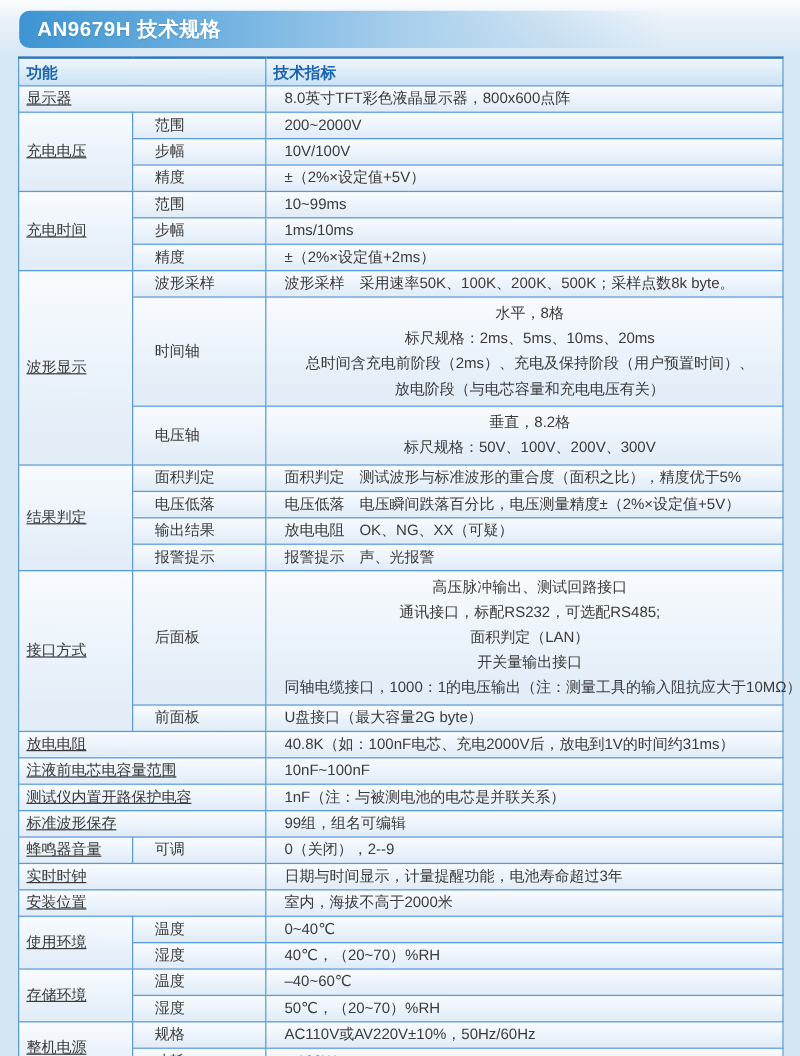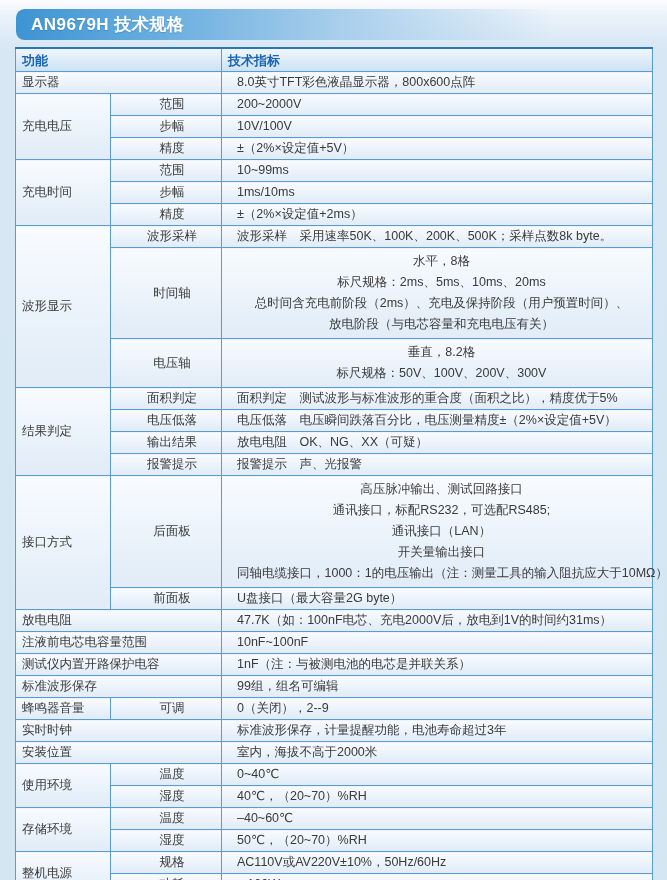--- a/index.html
+++ b/index.html
@@ -34,22 +34,22 @@
     vertical-align:middle;
     padding:0 6px;
     height:21px;line-height:15px;
   }
   th{
     background:linear-gradient(180deg,#eff6fc 0%,#cbe2f4 100%);
     color:#1b64b0;font-weight:bold;text-align:left;
     border-top:2px solid #2e75b6;height:22px;font-size:13px;
   }
   td{background:linear-gradient(180deg,#f8fbfe 0%,#e2edf8 90%);}
-  td.c1{}
-  td.c2{padding-left:18px;text-align:center;}
+  td.c1{text-decoration:underline;}
+  td.c2{padding-left:18px;}
   td.c3{padding-left:15px;}
   td.ml{padding-top:3px;padding-bottom:3px;}
   td.ml div{line-height:21px;white-space:nowrap;text-align:center;}
 </style>
 </head>
 <body>
 
 <div class="banner">
   <span class="banner-title">AN9679H 技术规格</span>
 </div>
@@ -139,33 +139,33 @@
       <td class="c2">报警提示</td>
       <td class="c3">报警提示　声、光报警</td>
     </tr>
 
     <tr>
       <td rowspan="2" class="c1">接口方式</td>
       <td class="c2">后面板</td>
       <td class="c3 ml">
         <div>高压脉冲输出、测试回路接口</div>
         <div>通讯接口，标配RS232，可选配RS485;</div>
-        <div>通讯接口（LAN）</div>
+        <div>面积判定（LAN）</div>
         <div>开关量输出接口</div>
         <div>同轴电缆接口，1000：1的电压输出（注：测量工具的输入阻抗应大于10MΩ）</div>
       </td>
     </tr>
     <tr>
       <td class="c2">前面板</td>
       <td class="c3">U盘接口（最大容量2G byte）</td>
     </tr>
 
     <tr>
       <td colspan="2" class="c1">放电电阻</td>
-      <td class="c3">47.7K（如：100nF电芯、充电2000V后，放电到1V的时间约31ms）</td>
+      <td class="c3">40.8K（如：100nF电芯、充电2000V后，放电到1V的时间约31ms）</td>
     </tr>
     <tr>
       <td colspan="2" class="c1">注液前电芯电容量范围</td>
       <td class="c3">10nF~100nF</td>
     </tr>
     <tr>
       <td colspan="2" class="c1">测试仪内置开路保护电容</td>
       <td class="c3">1nF（注：与被测电池的电芯是并联关系）</td>
     </tr>
     <tr>
@@ -174,21 +174,21 @@
     </tr>
 
     <tr>
       <td class="c1">蜂鸣器音量</td>
       <td class="c2">可调</td>
       <td class="c3">0（关闭），2--9</td>
     </tr>
 
     <tr>
       <td colspan="2" class="c1">实时时钟</td>
-      <td class="c3">标准波形保存，计量提醒功能，电池寿命超过3年</td>
+      <td class="c3">日期与时间显示，计量提醒功能，电池寿命超过3年</td>
     </tr>
     <tr>
       <td colspan="2" class="c1">安装位置</td>
       <td class="c3">室内，海拔不高于2000米</td>
     </tr>
 
     <tr>
       <td rowspan="2" class="c1">使用环境</td>
       <td class="c2">温度</td>
       <td class="c3">0~40℃</td>

